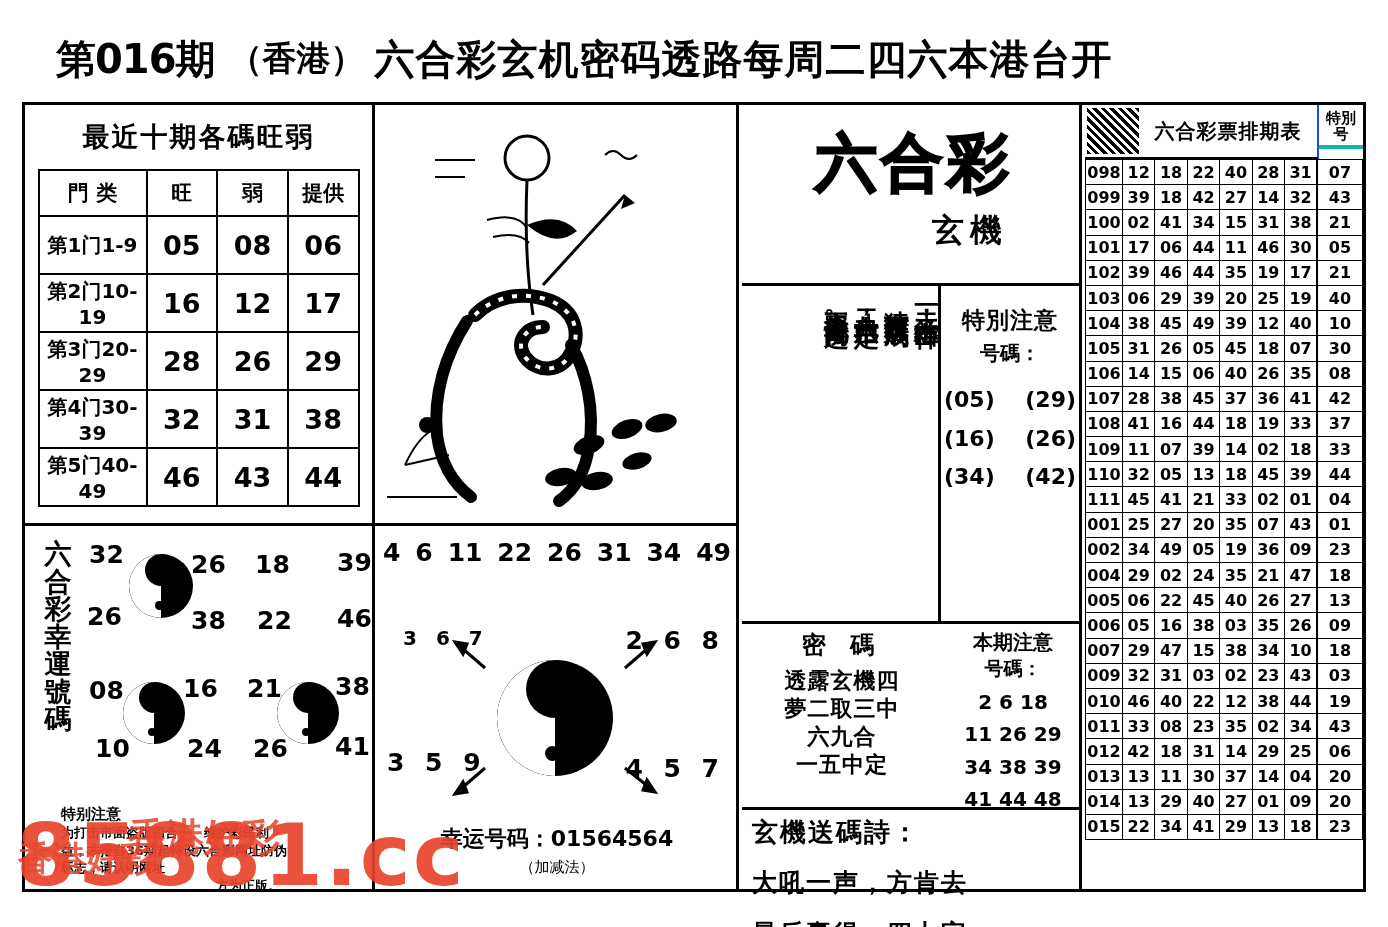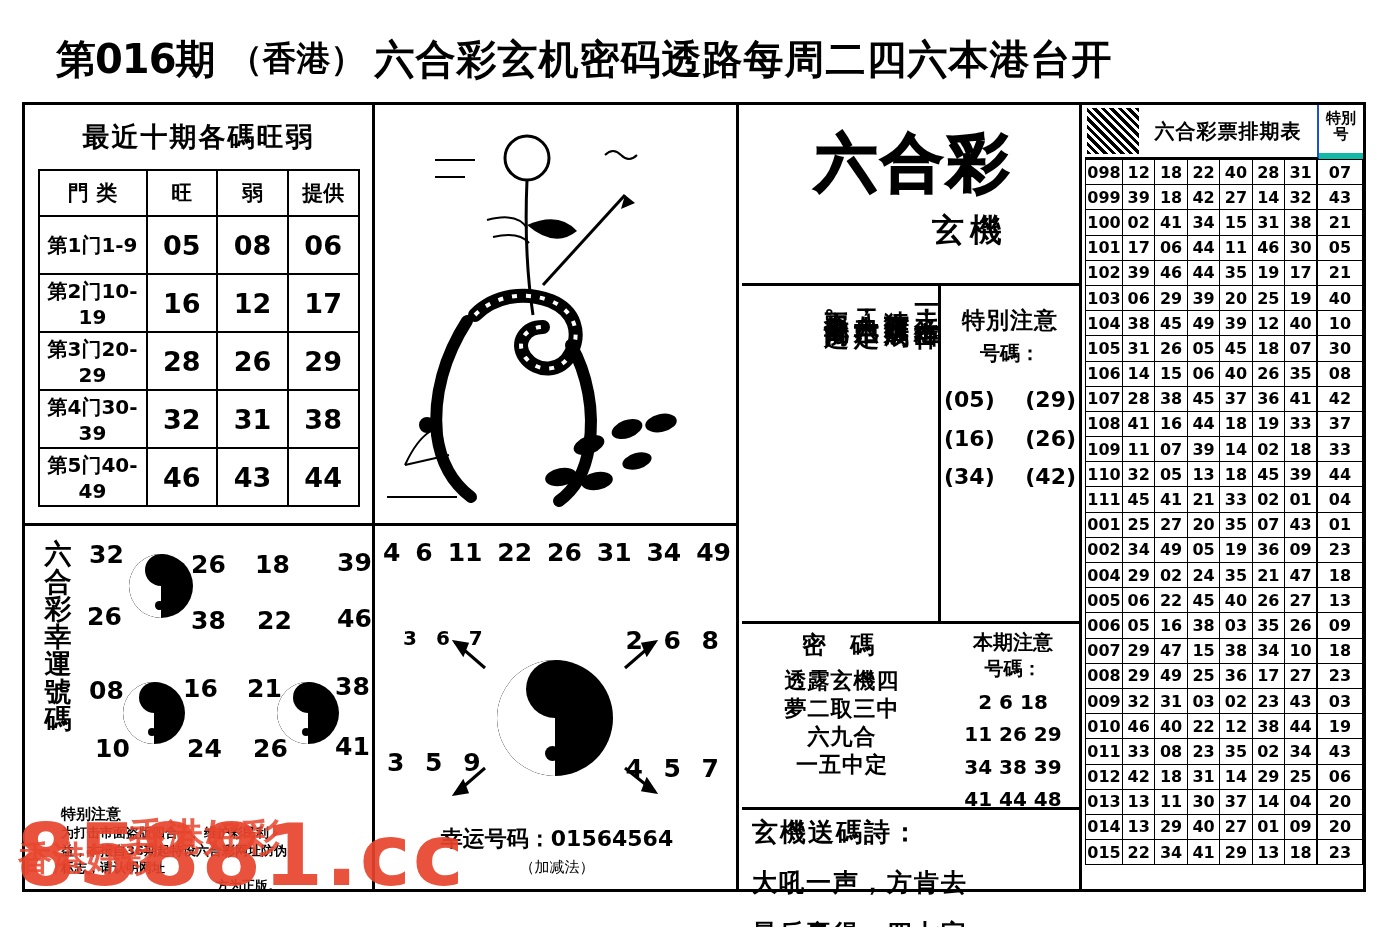--- a/index.html
+++ b/index.html
@@ -165,22 +165,22 @@
   .c4-head-bar{
     position:absolute;left:0;top:0;width:234px;height:54px;
     border-right:2px solid #1d4ed8;border-bottom:2px solid #000;
     box-sizing:border-box;
     display:flex;align-items:center;
   }
   .c4-blob{width:52px;height:46px;margin-left:2px;background:
      repeating-linear-gradient(45deg,#000 0 3px,#fff 3px 6px);}
   .c4-head-title{flex:1;text-align:center;font-size:20px;font-weight:bold;letter-spacing:1px;}
   .c4-head-sp{
-    position:absolute;left:234px;top:0;width:44px;height:54px;
-    border-bottom:6px solid #14b8a6;box-sizing:border-box;
+    position:absolute;left:234px;top:0;width:44px;height:44px;
+    border-bottom:4px solid #14b8a6;box-sizing:border-box;
     font-size:15px;font-weight:bold;text-align:center;line-height:1.05;
     padding-top:6px;
   }
   table.tbl4{border-collapse:collapse;width:278px;table-layout:fixed;}
   table.tbl4 td{
     border:1px solid #000;text-align:center;font-size:16px;font-weight:bold;
     height:24.2px;padding:0;
   }
   table.tbl4 td.idc{width:36px;}
   table.tbl4 td.spc{width:44px;border-left:2px solid #000;}
@@ -666,30 +666,20 @@
               <td class="idc">007</td>
               <td>29</td>
               <td>47</td>
               <td>15</td>
               <td>38</td>
               <td>34</td>
               <td>10</td>
               <td class="spc">18</td>
             </tr>
             <tr>
-              <td class="idc">008</td>
-              <td>29</td>
-              <td>49</td>
-              <td>25</td>
-              <td>36</td>
-              <td>17</td>
-              <td>27</td>
-              <td class="spc">23</td>
-            </tr>
-            <tr>
               <td class="idc">009</td>
               <td>32</td>
               <td>31</td>
               <td>03</td>
               <td>02</td>
               <td>23</td>
               <td>43</td>
               <td class="spc">03</td>
             </tr>
             <tr>

